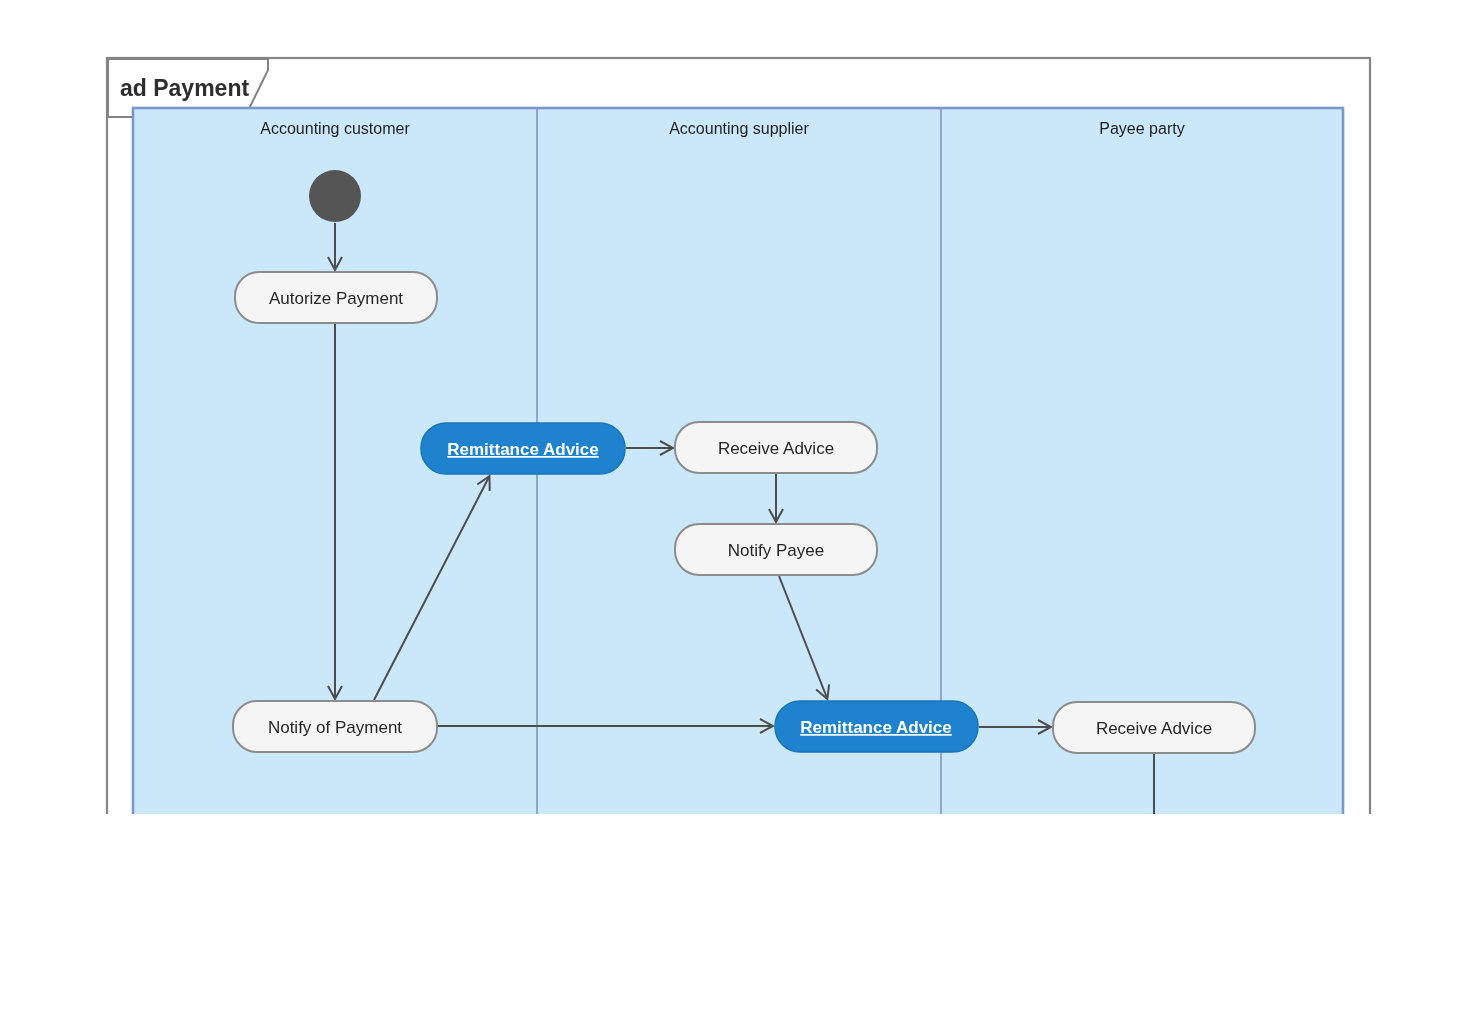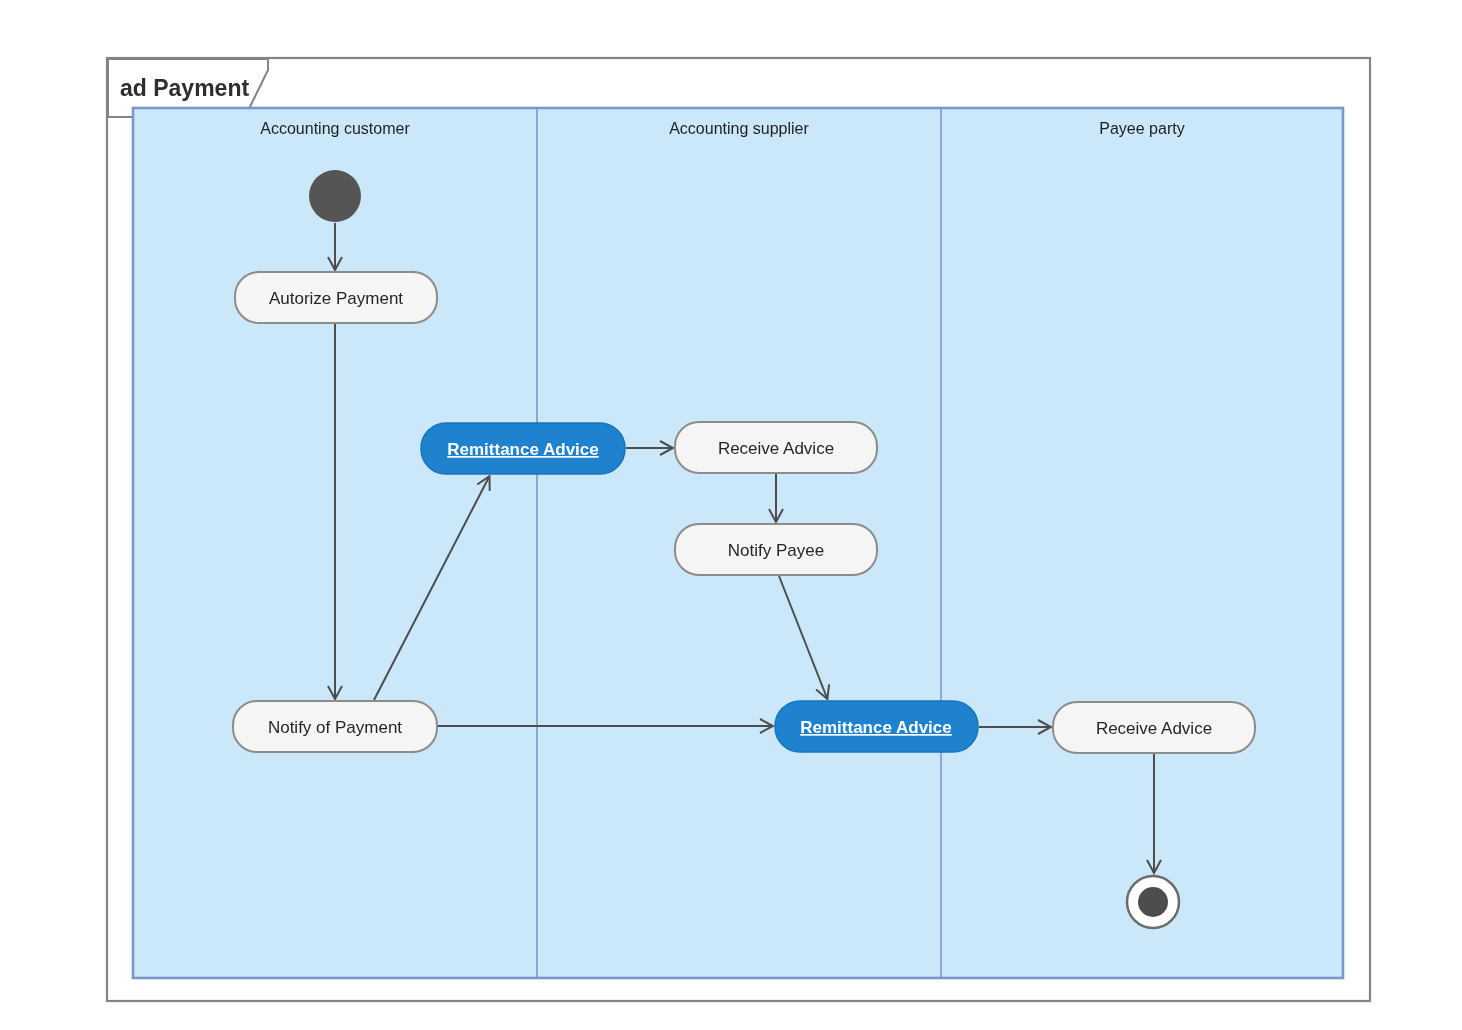--- a/index.html
+++ b/index.html
@@ -4,21 +4,21 @@
 <style>
   html, body {
     margin: 0;
     padding: 0;
     background: #ffffff;
     font-family: "Liberation Sans", sans-serif;
   }
   #canvas {
     position: relative;
     width: 1462px;
-    height: 1030px;
+    height: 814px;
     background: #ffffff;
   }
   svg { display: block; }
 
   .frame-rect   { fill: #ffffff; stroke: #848484; stroke-width: 2.2; }
   .frame-tab    { fill: #ffffff; stroke: #848484; stroke-width: 2;   }
   .frame-title  { font-size: 23px; font-weight: bold; fill: #2e2e2e; }
 
   .pool-rect    { fill: #cbe8fb; stroke: #7b96c8; stroke-width: 2.6; }
   .lane-divider { stroke: #7b96c8; stroke-width: 1.6; }

